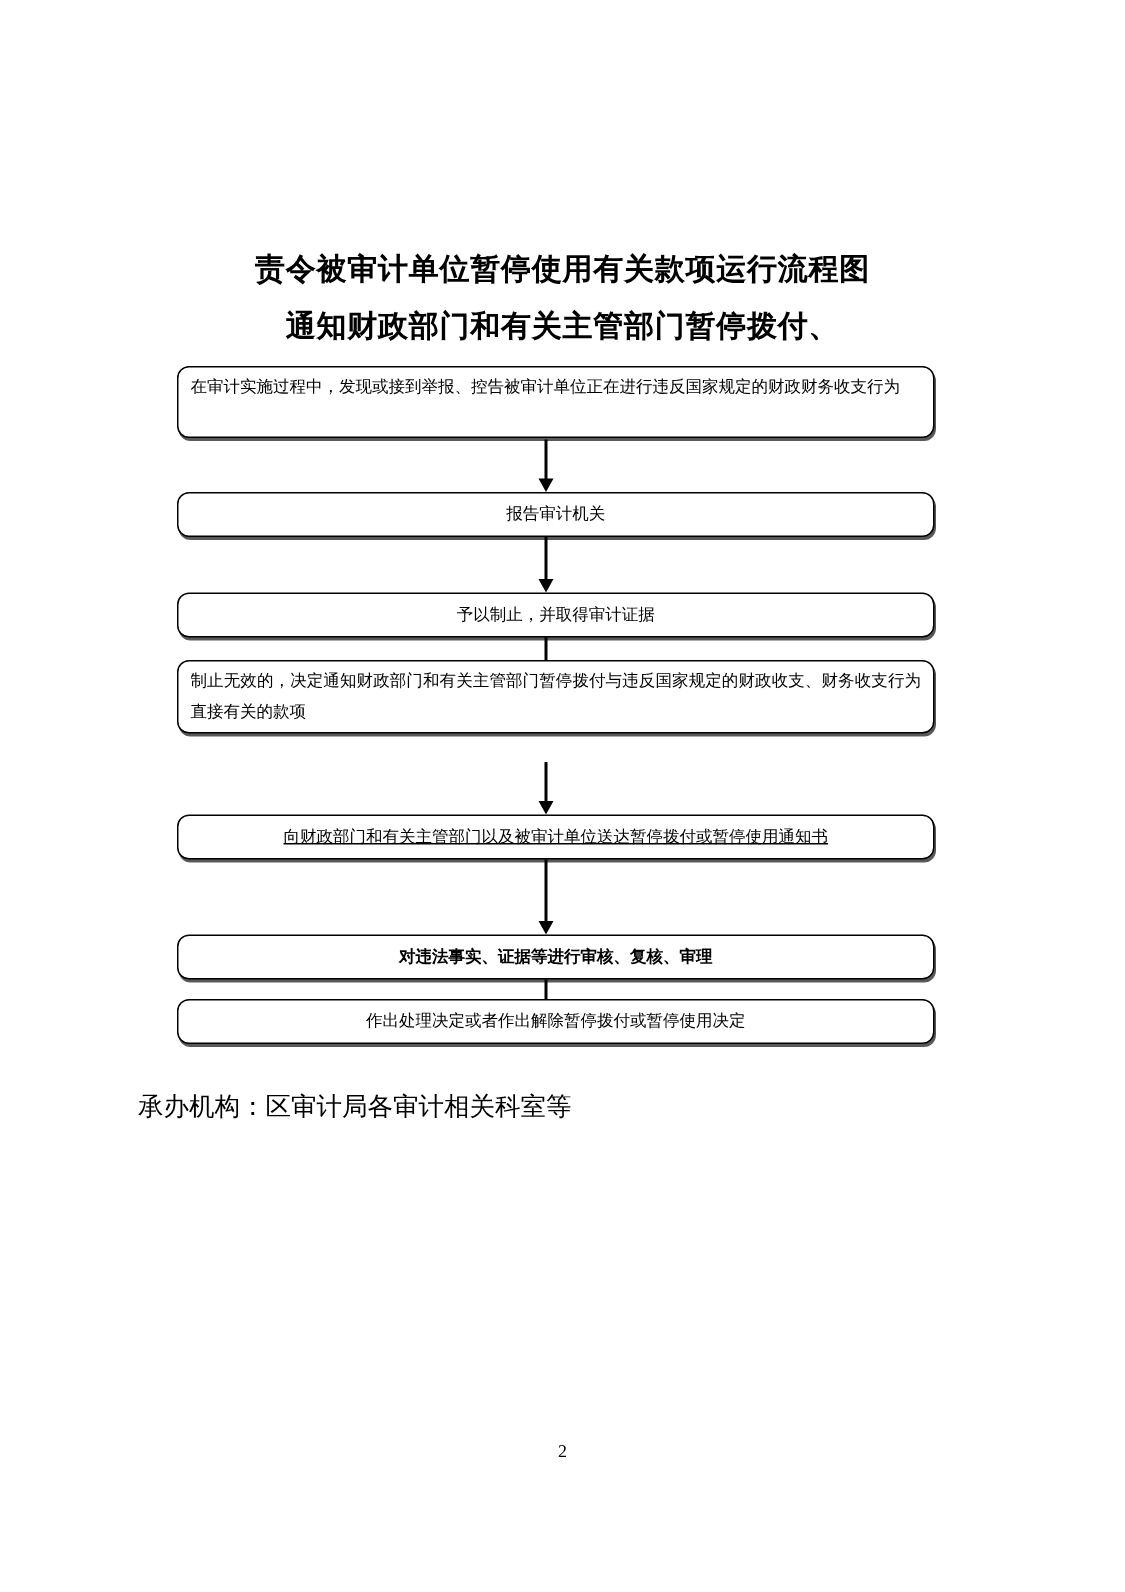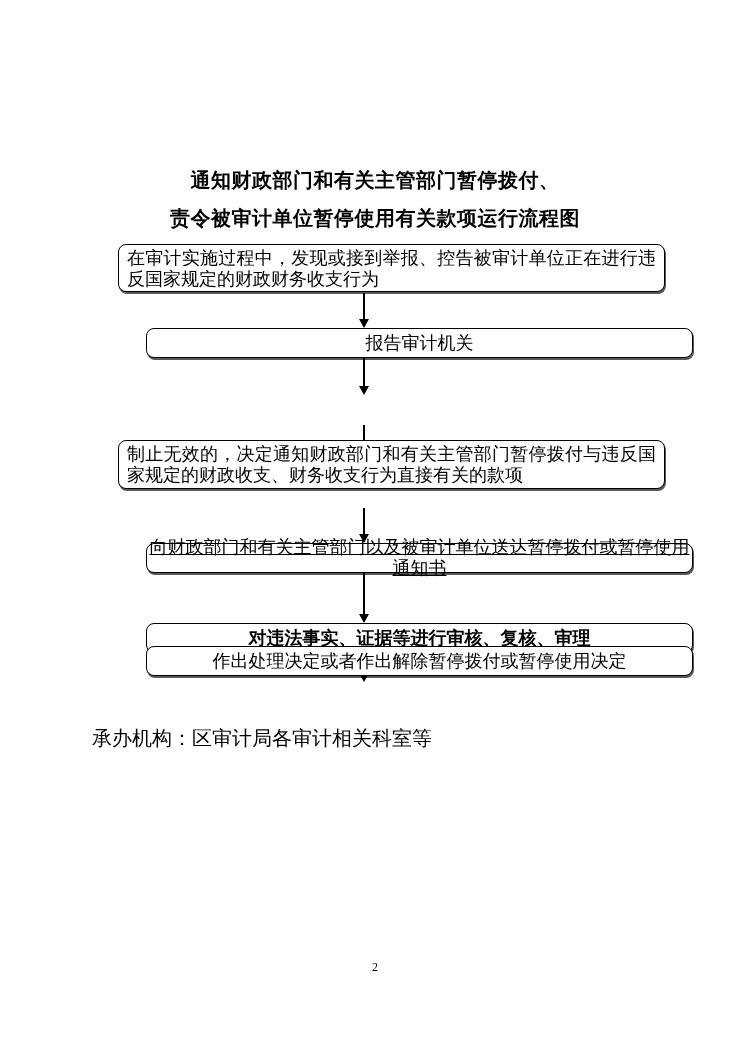--- a/index.html
+++ b/index.html
@@ -11,84 +11,85 @@
   }
   .page{position:absolute;inset:0;background:#ffffff;}
   
   .title{
     position:absolute;top:161px;left:0;width:750px;
     text-align:center;font-weight:bold;font-size:20px;
     letter-spacing:0.5px;line-height:38px;color:#000;
   }
   
   .box{
-    position:absolute;left:118px;width:547px;box-sizing:border-box;
+    position:absolute;left:118px;width:505px;box-sizing:border-box;
     border:1.5px solid #000;border-radius:8px;background:#fff;
     box-shadow:1px 2px 0 rgba(0,0,0,0.65);
-    font-size:18px;line-height:21px;color:#000;
+    font-size:11px;line-height:21px;color:#000;
   }
-  .box.single{display:flex;align-items:center;justify-content:center;text-align:center;margin-left:28px;}
+  .box.single{display:flex;align-items:center;justify-content:center;text-align:center;}
   .box.multi{text-align:justify;text-justify:inter-character;padding:3px 8px 0 8px;}
   .b1{top:244px;height:48px;}
   .b2{top:328px;height:30px;}
   .b3{top:395px;height:30px;}
   .b4{top:440px;height:49px;}
   .b5{top:543px;height:30px;text-decoration:underline;}
   .b6{top:623px;height:30px;font-weight:bold;}
-  .b7{top:646px;height:30px;}
+  .b7{top:666px;height:30px;}
   
   .arrow{position:absolute;left:364px;width:0;}
   .arrow .shaft{
     position:absolute;left:-0.75px;top:0;bottom:7px;width:1.5px;background:#000;
   }
   .arrow .head{
     position:absolute;bottom:0;left:-5.5px;width:0;height:0;
     border-left:5.5px solid transparent;border-right:5.5px solid transparent;
     border-top:9px solid #000;
   }
   .a1{top:293px;height:35px;}
   .a2{top:358px;height:37px;}
   .a3{top:425px;height:34px;}
   .a4{top:508px;height:35px;}
   .a5{top:573px;height:50px;}
   .a6{top:653px;height:29px;}
   
   .footer{
     position:absolute;left:92px;top:729px;
-    font-size:20px;line-height:18px;color:#000;
+    font-size:17px;line-height:18px;color:#000;
   }
   .pagenum{
     position:absolute;top:960px;left:0;width:750px;
     text-align:center;font-size:12px;color:#000;
   }
 </style>
 </head>
 <body>
 
 <div class="page">
 
   <div class="title">
+    <div>责令被审计单位暂停使用有关款项运行流程图</div>
     <div>通知财政部门和有关主管部门暂停拨付、</div>
-    <div>责令被审计单位暂停使用有关款项运行流程图</div>
   </div>
 
   <div class="box b1 multi">在审计实施过程中，发现或接到举报、控告被审计单位正在进行违反国家规定的财政财务收支行为</div>
 
   <div class="arrow a1">
     <div class="shaft"></div>
     <div class="head"></div>
   </div>
 
   <div class="box b2 single">报告审计机关</div>
 
   <div class="arrow a2">
     <div class="shaft"></div>
     <div class="head"></div>
   </div>
 
+  <div class="box b3 single">予以制止，并取得审计证据</div>
 
   <div class="arrow a3">
     <div class="shaft"></div>
     <div class="head"></div>
   </div>
 
   <div class="box b4 multi">制止无效的，决定通知财政部门和有关主管部门暂停拨付与违反国家规定的财政收支、财务收支行为直接有关的款项</div>
 
   <div class="arrow a4">
     <div class="shaft"></div>

